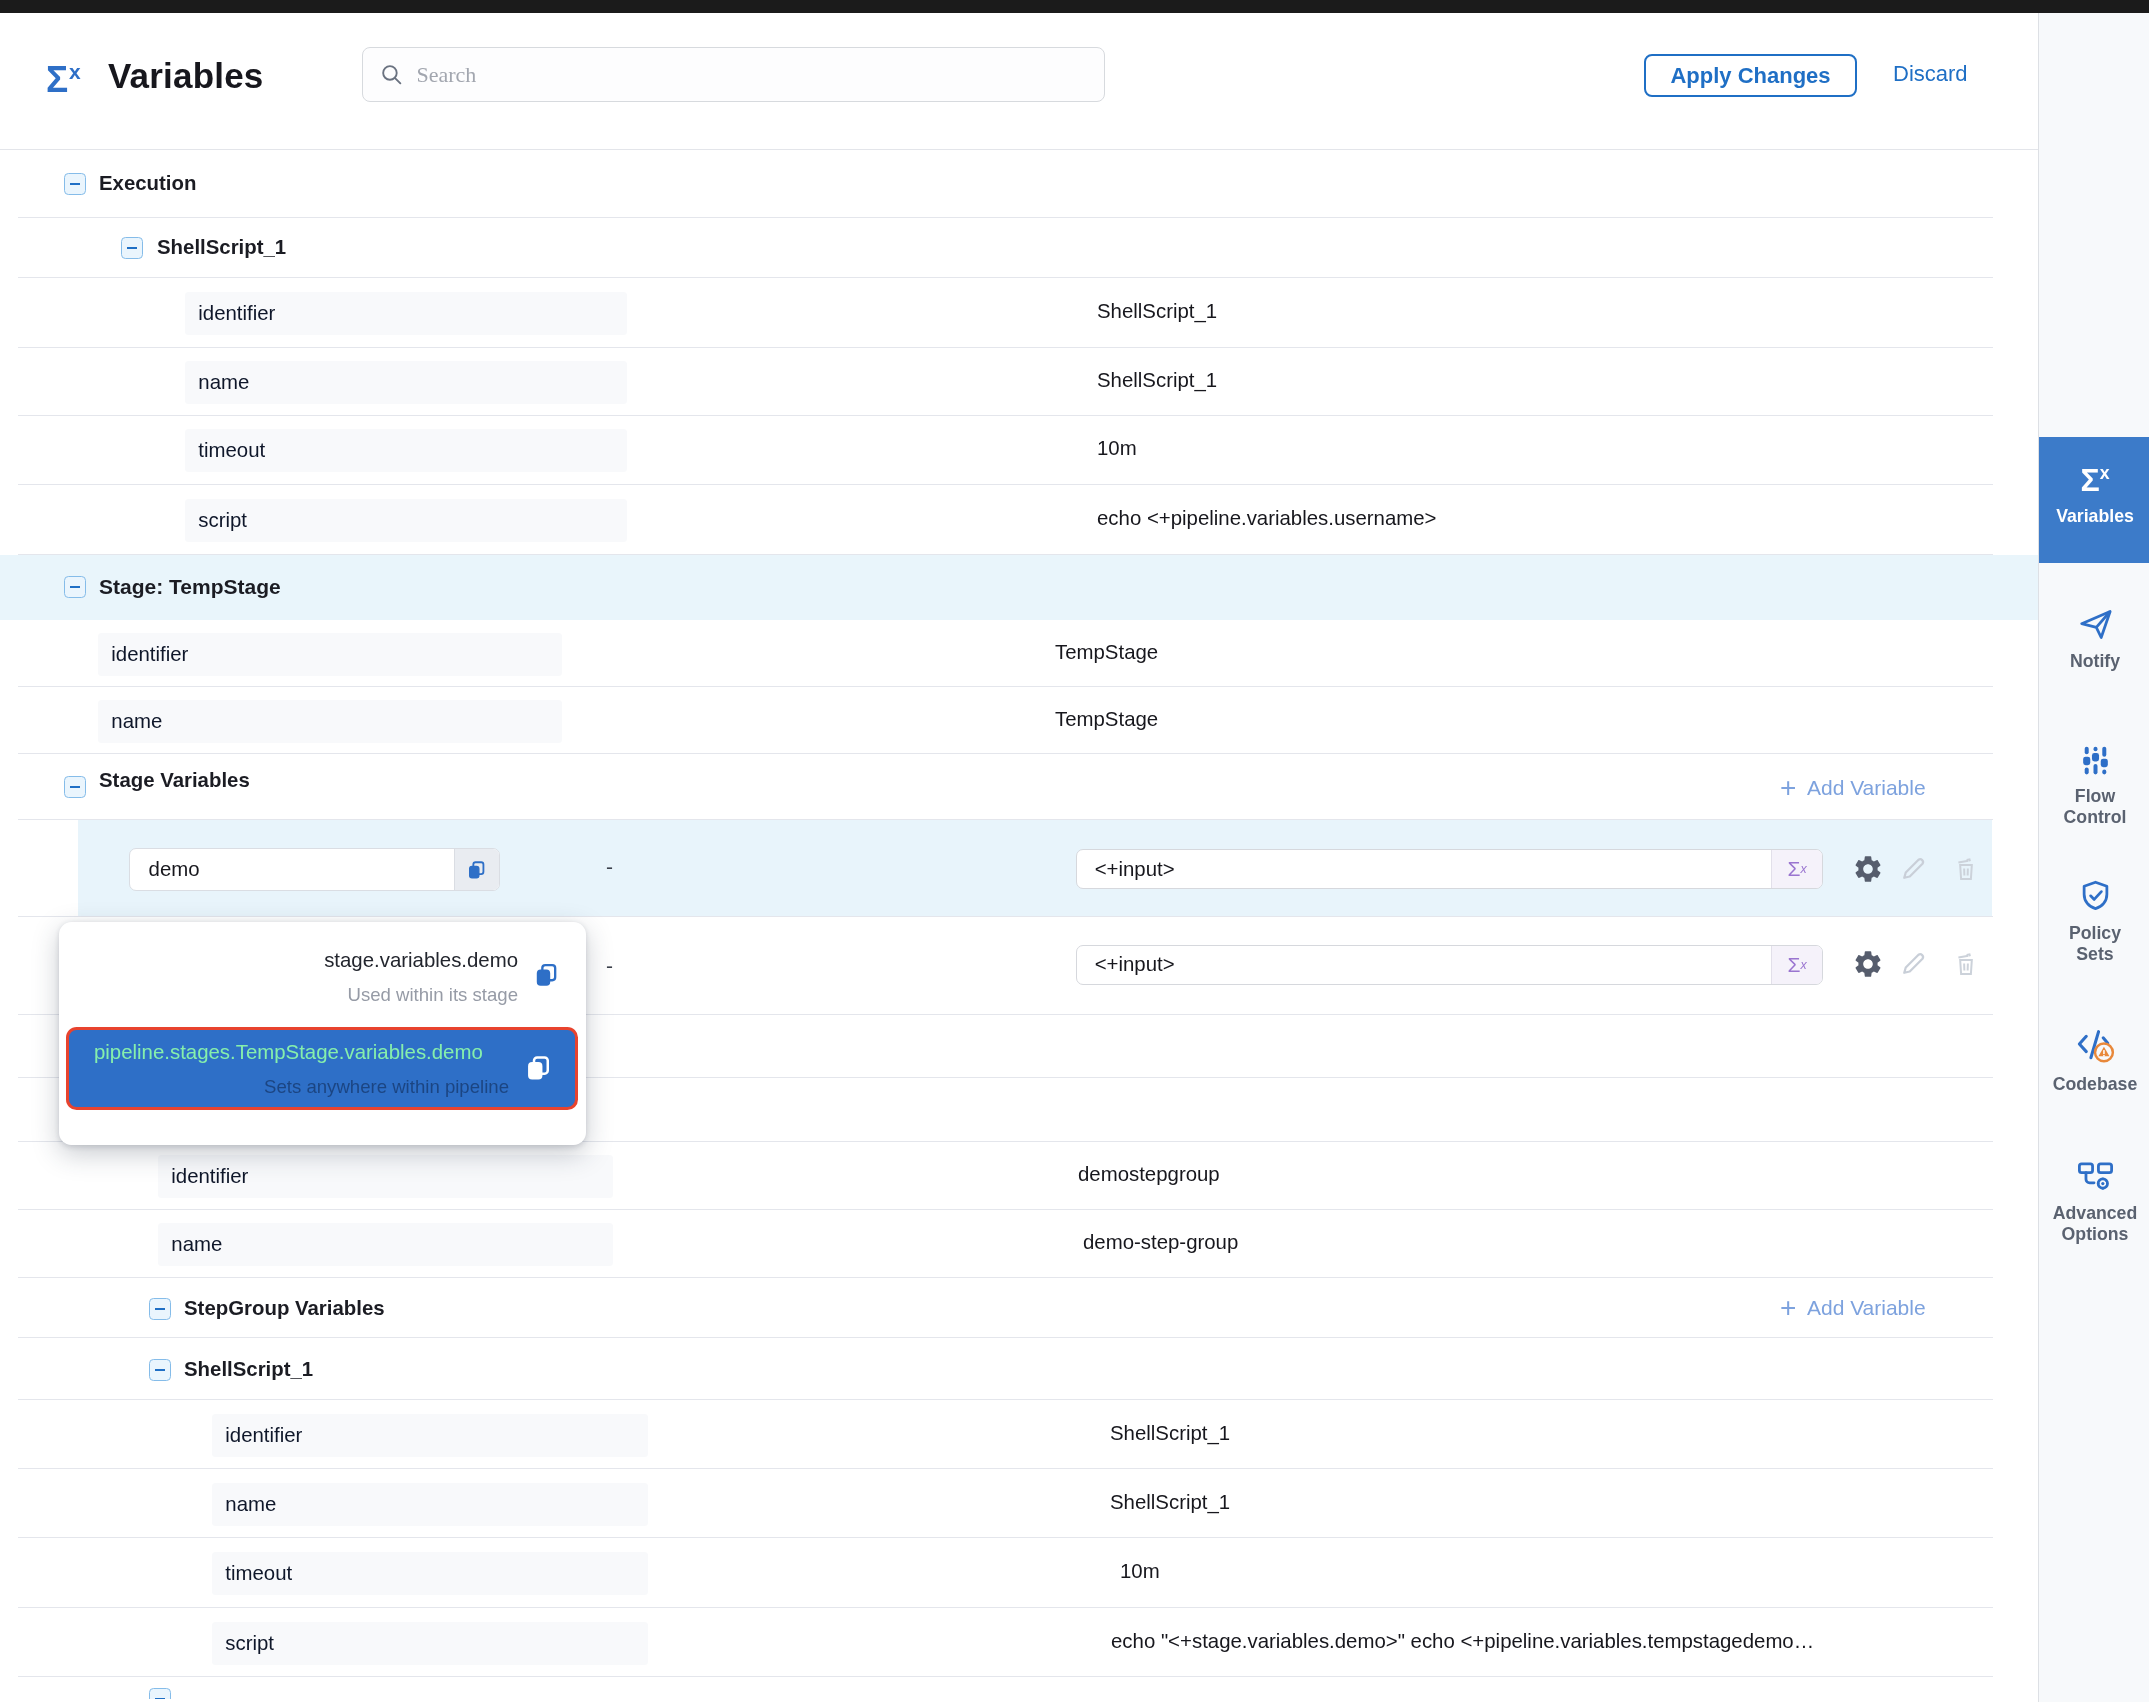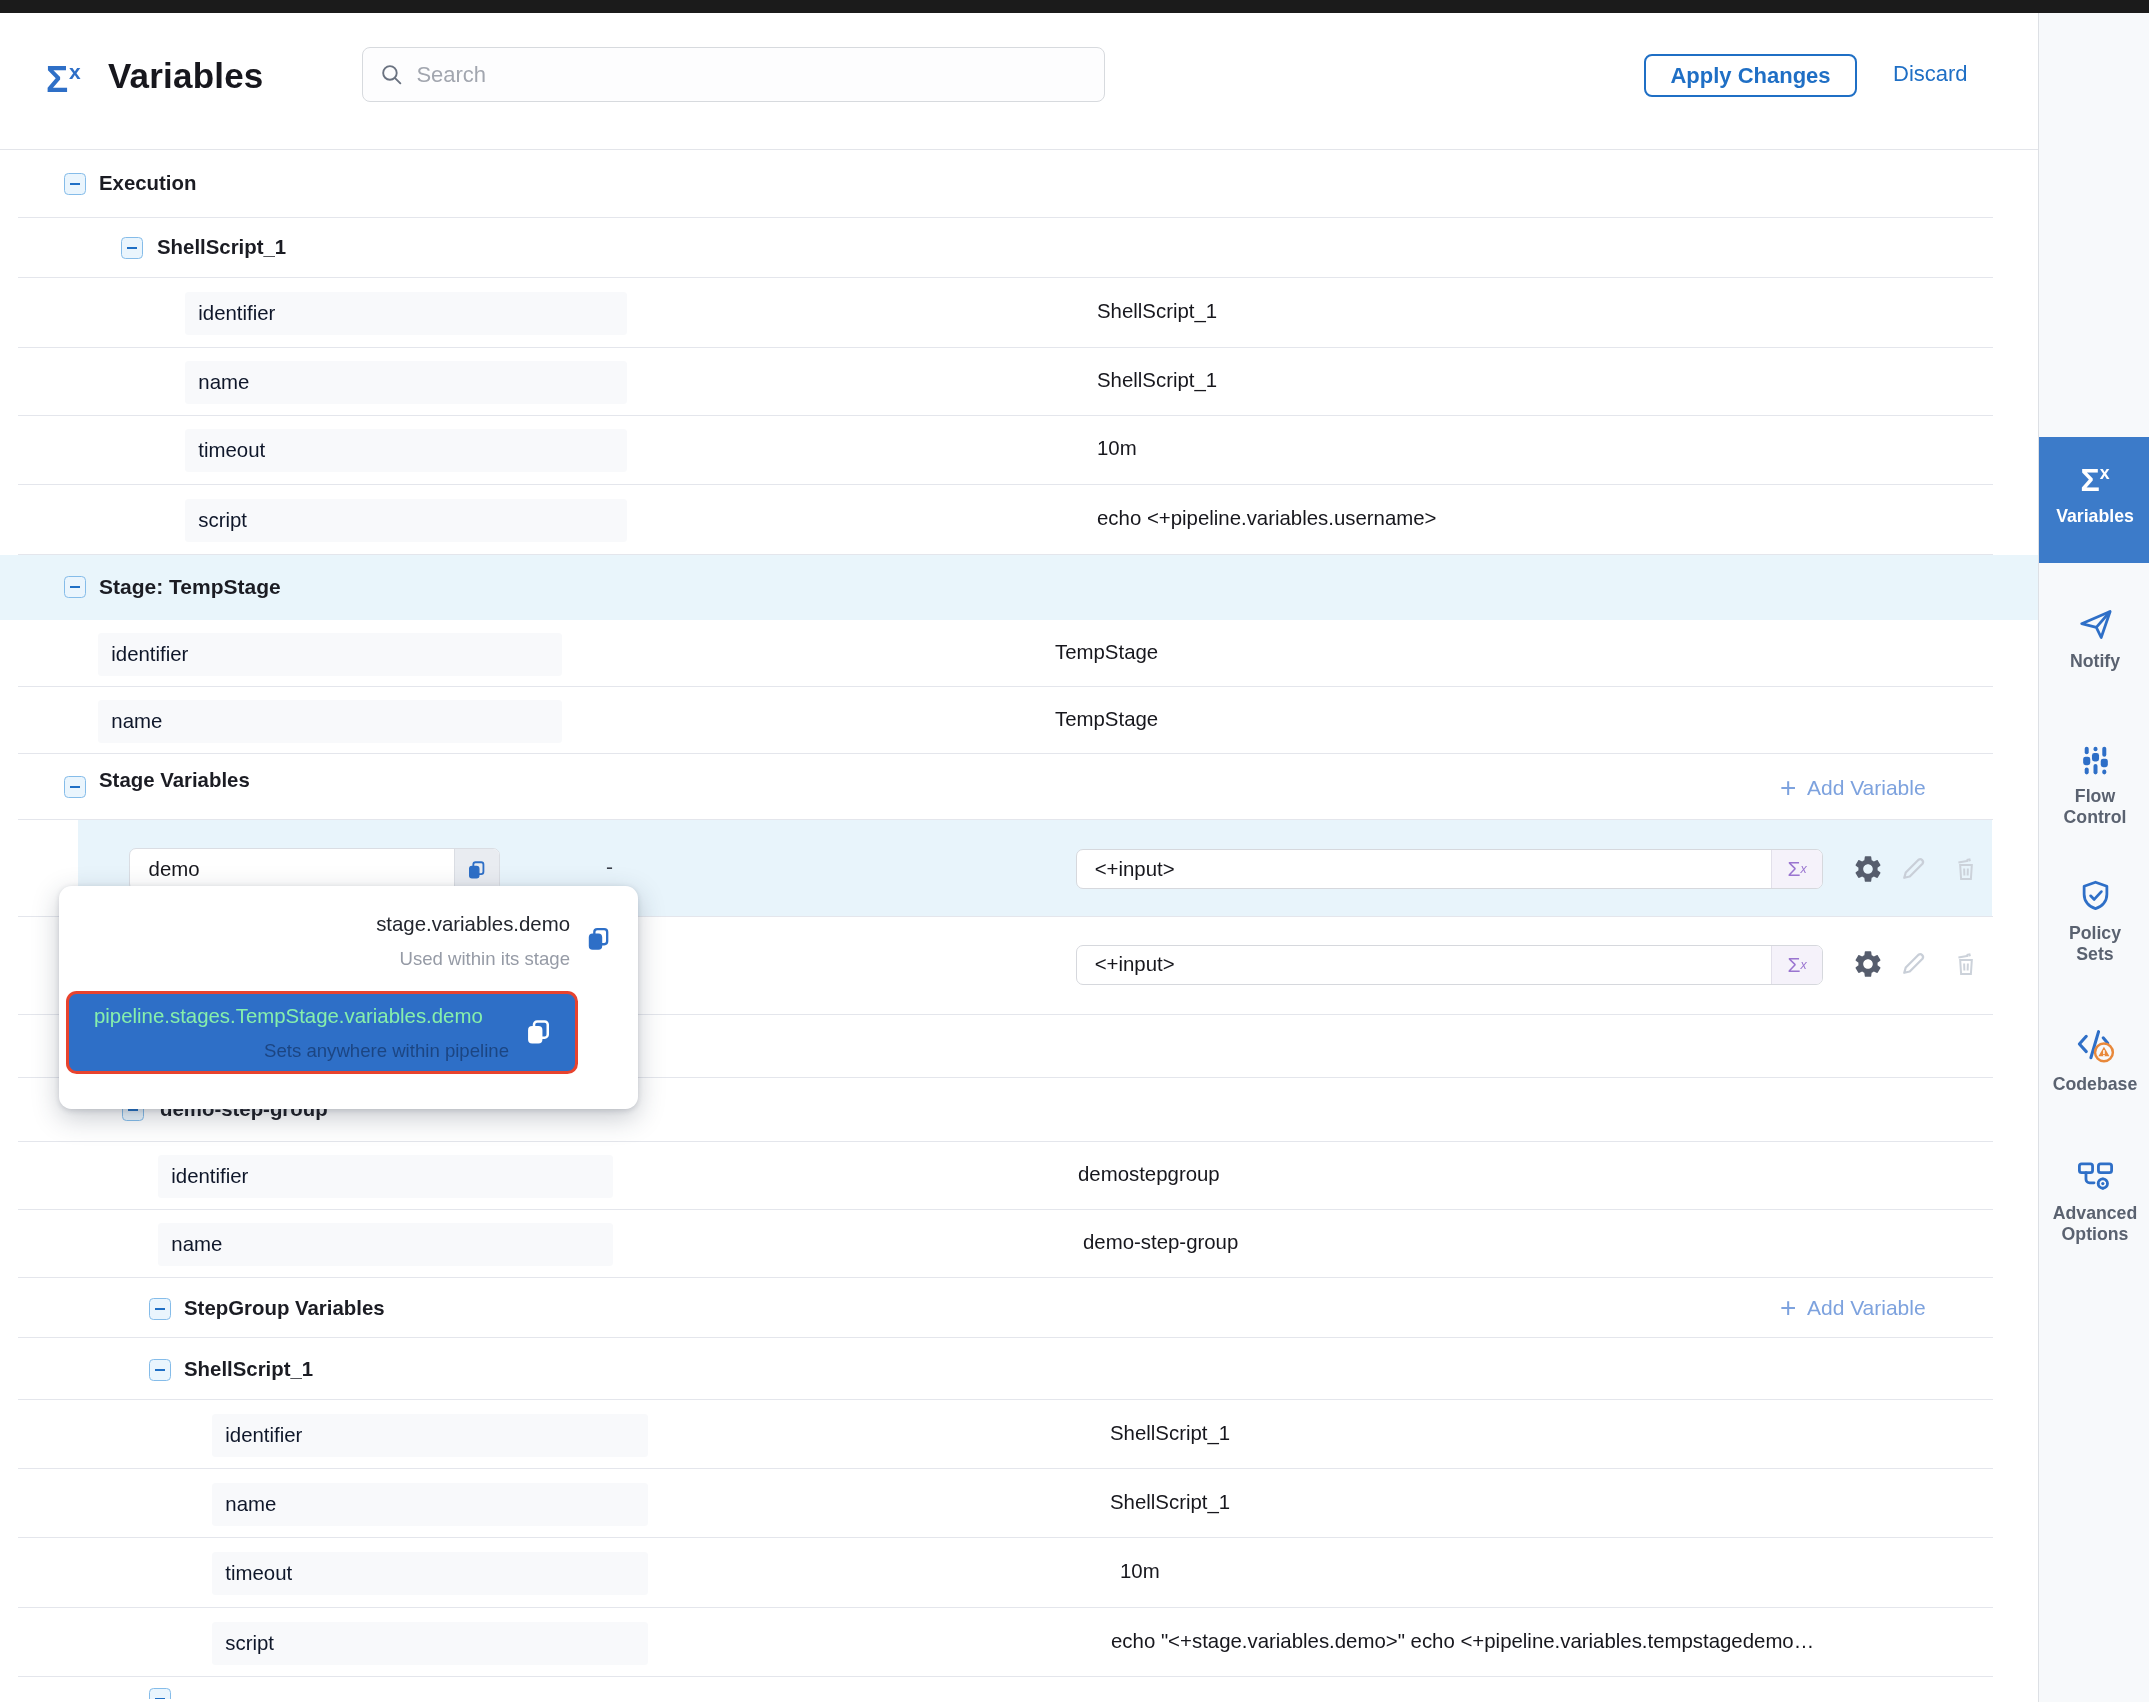--- a/index.html
+++ b/index.html
@@ -15,21 +15,21 @@
 
   
   .header { position:relative; height:137px; border-bottom:1.8px solid #e3e5ea; background:#fff; }
   .logo-sigma { position:absolute; left:46px; top:46px; font-size:37px; font-weight:700; color:#2e6fc7; }
   .logo-sigma sup { font-size:21px; font-weight:700; vertical-align:super; margin-left:0.9px;}
   .page-title { position:absolute; left:108px; top:43px; font-size:35px; font-weight:700; color:#17171d; letter-spacing:0.2px;}
   .searchbox { position:absolute; left:362px; top:34px; width:743px; height:55px; border:1.8px solid #d7dade;
                border-radius:8px; background:#fdfdfe; display:flex; align-items:center; padding:0 16px; }
   .searchbox svg { flex:0 0 auto; }
   .searchbox input { border:none; outline:none; background:transparent; margin-left:12.4px; width:621px;
-                     font-size:22px; color:#33343a; font-family:Liberation Sans, sans-serif; }
+                     font-size:22px; color:#33343a; font-family:Liberation Serif, serif; }
   .searchbox input::placeholder { color:#a2a6af; }
   .btn-apply { position:absolute; left:1644px; top:41px; width:213px; height:43px; border:2.2px solid #1f6fc5;
                border-radius:8px; background:#fff; color:#1f6fc5; font-size:22px; font-weight:600;
                font-family:"Liberation Sans", sans-serif; cursor:pointer; }
   .link-discard { position:absolute; left:1893px; top:48px; font-size:22px; color:#1f6fc5; cursor:pointer; }
 
   
   .table { position:relative; }
   .row { position:relative; width:2038px; }
   .row .divider { position:absolute; left:17.7px; bottom:0; width:1975px; height:1.8px; background:#e4e6ec; }
@@ -56,21 +56,21 @@
   .dash { position:absolute; left:606px; font-size:21px; color:#3a3f4a; }
   .inputfield { position:absolute; left:1076px; width:747px; height:40px; border:1.3px solid #d6d8dd;
                 border-radius:7px; background:#fff; display:flex; overflow:hidden; }
   .inputfield .txt { flex:1; display:flex; align-items:center; padding-left:17.7px; font-size:20.4px; color:#17171d; }
   .inputfield .sigchip { width:51px; background:#f5f2fa; border-left:1.3px solid #e2e0ea; display:flex;
                          align-items:center; justify-content:center; font-size:21px; color:#9a75d0; cursor:pointer; }
   .inputfield .sigchip sup { font-size:12.4px; font-style:italic; }
   .rowicon { position:absolute; width:32px; height:32px; display:flex; align-items:center; justify-content:center; cursor:pointer; }
 
   
-  .popover { position:absolute; left:59px; top:873px; width:579px; height:223px; background:#fff; border-radius:12.4px;
+  .popover { position:absolute; left:59px; top:909px; width:527px; height:223px; background:#fff; border-radius:12.4px;
              box-shadow:0 8.9px 26.6px rgba(40,50,70,.25), 0 1.8px 5.3px rgba(40,50,70,.15); z-index:30; }
   .pop-opt1 { position:absolute; right:25px; top:26.6px; width:479px; text-align:right; cursor:pointer; }
   .pop-opt1 .nm { display:inline-block; font-size:20.4px; color:#23262e; margin-right:43px; }
   .pop-opt1 .sc { font-size:18.6px; color:#969ba6; margin-top:12.4px; margin-right:43px; }
   .pop-opt1 .cpy { position:absolute; right:0; top:12.4px; }
   .pop-opt2 { position:absolute; left:7px; top:105px; width:512px; height:83px; background:#2e6fc7;
               border:3.5px solid #e8432e; border-radius:10.6px; cursor:pointer; }
   .pop-opt2 .nm { position:absolute; left:25px; top:10.6px; font-size:20.4px; color:#86efac; white-space:nowrap; }
   .pop-opt2 .sc { position:absolute; left:0; right:66px; top:46px; text-align:right; font-size:18.6px; color:rgba(13,35,72,.55); }
   .pop-opt2 .cpy { position:absolute; right:21px; top:23px; }

